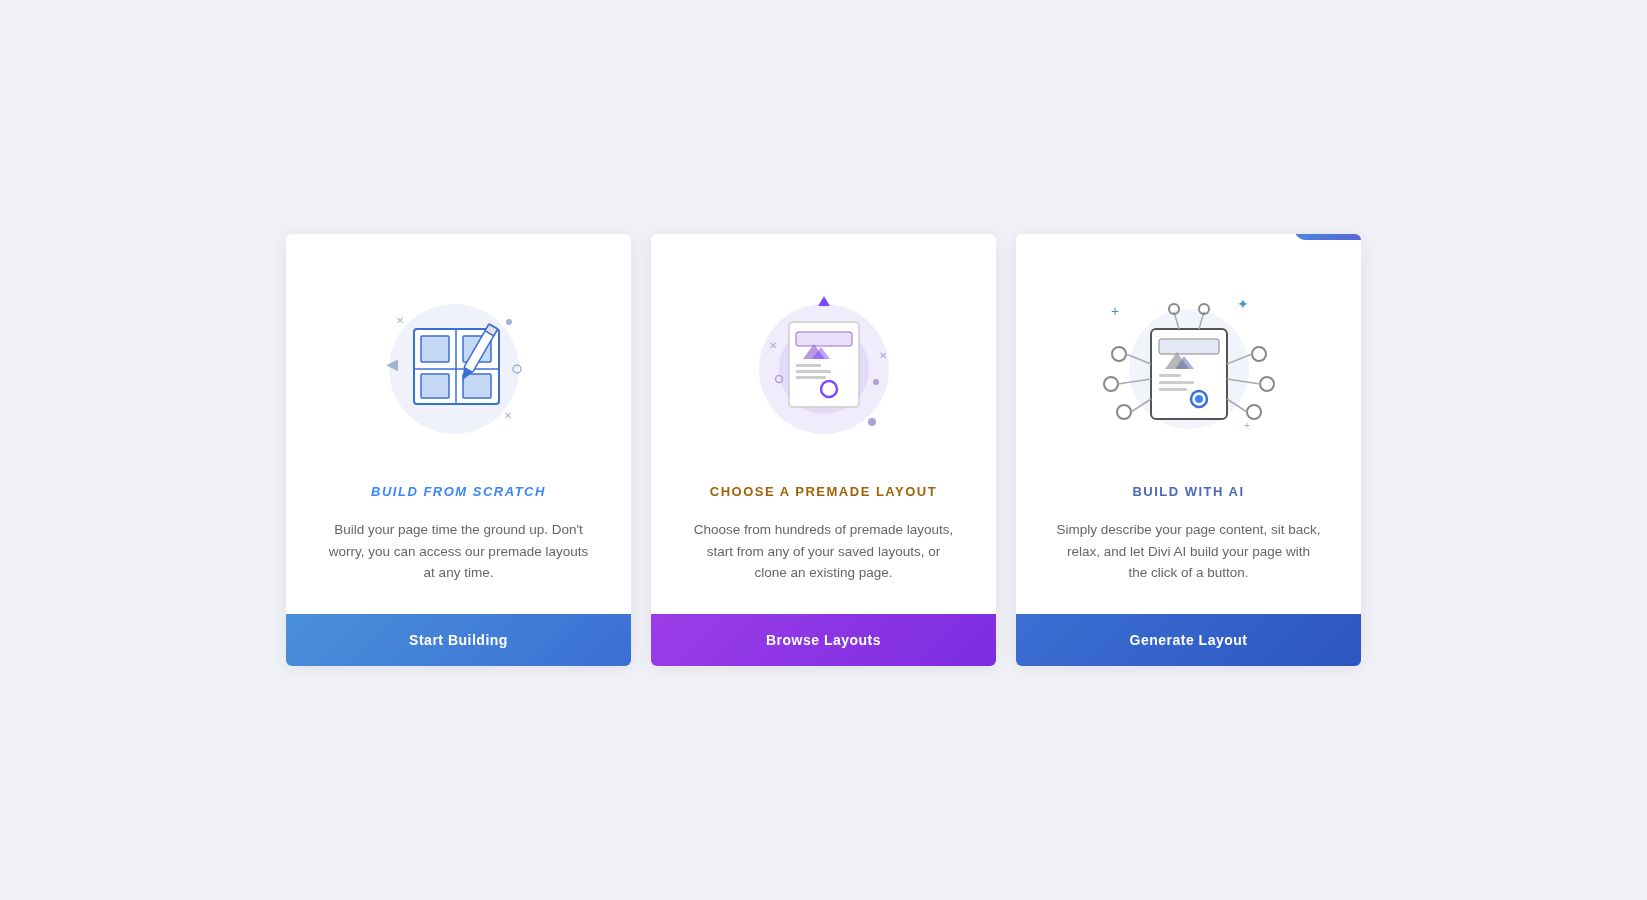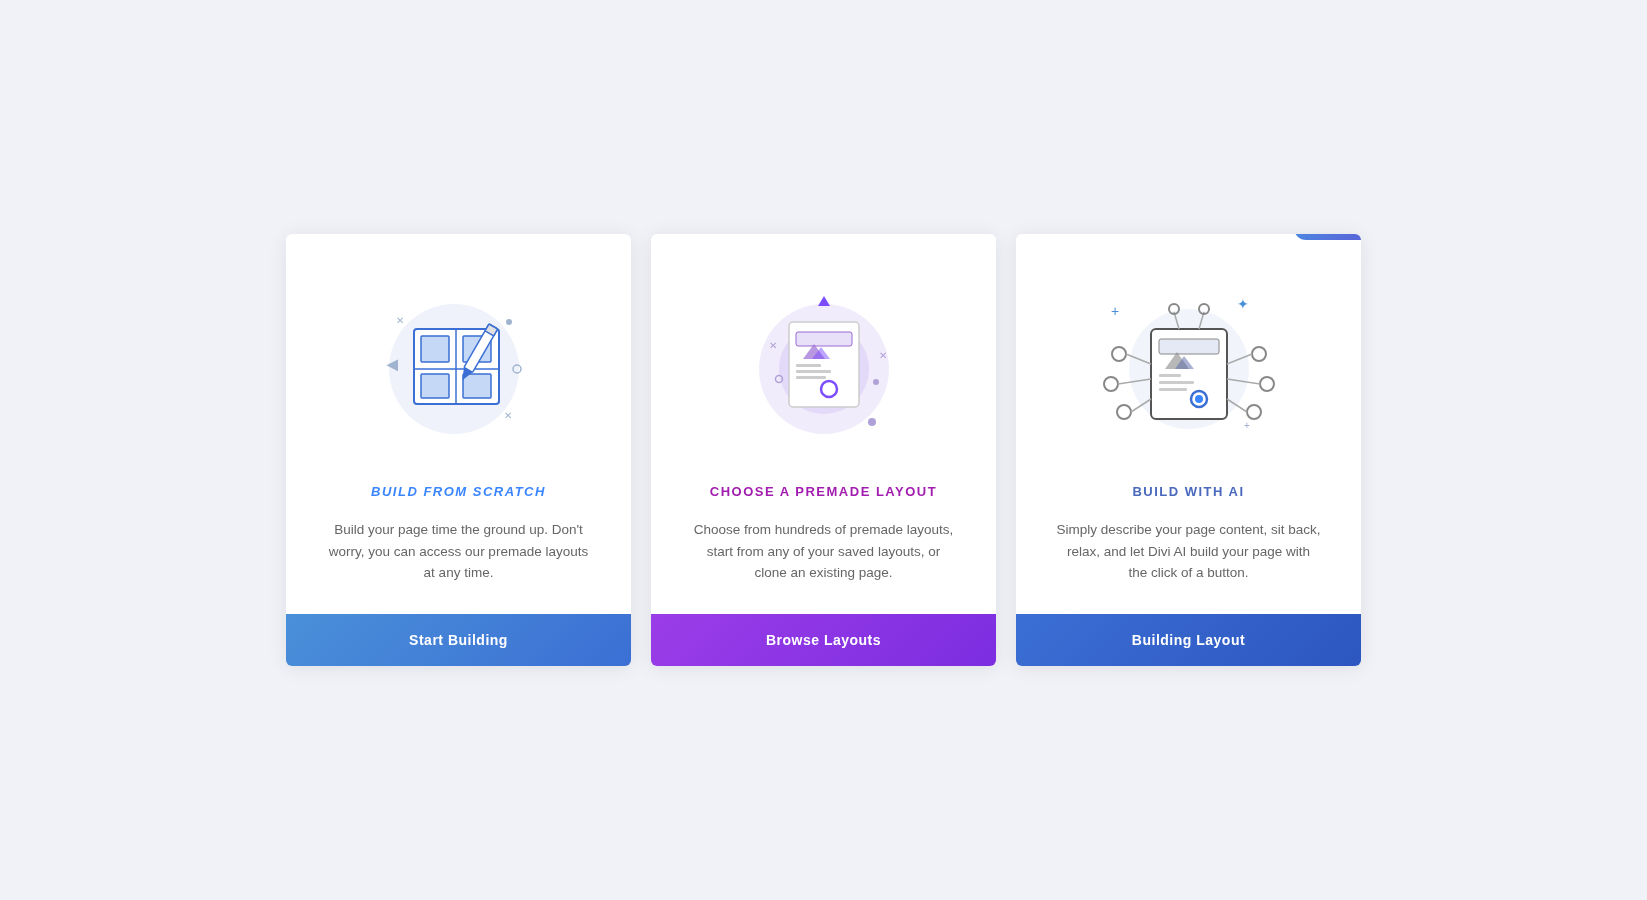--- a/index.html
+++ b/index.html
@@ -64,21 +64,21 @@
     .card-title {
       font-size: 13px;
       font-weight: 700;
       letter-spacing: 1.5px;
       text-align: center;
       margin-bottom: 20px;
       text-transform: uppercase;
     }
 
     .card-title.blue { color: #3b86ff; font-style: italic; }
-    .card-title.purple { color: #a21caf; }
+    .card-title.purple { color: #a16207; }
     .card-title.dark-blue { color: #4a69bd; text-align: right; }
 
     .card-description {
       font-size: 13.5px;
       color: #666;
       text-align: center;
       line-height: 1.6;
       padding: 0 10px;
     }
 
@@ -250,18 +250,18 @@
 
             <text x="22" y="42" fill="#4a90d9" font-size="14">+</text>
             <text x="148" y="35" fill="#4a90d9" font-size="14">✦</text>
             <text x="155" y="155" fill="#a0b4d0" font-size="10">+</text>
           </svg>
         </div>
         <div class="card-title dark-blue">BUILD WITH AI</div>
         <div class="card-description">Simply describe your page content, sit back, relax, and let Divi AI build your page with the click of a button.</div>
       </div>
       <div class="card-footer">
-        <button class="card-button btn-dark-blue">Building Layout</button>
+        <button class="card-button btn-dark-blue">Generate Layout</button>
       </div>
     </div>
 
   </div>
 </div>
 
 </body></html>

